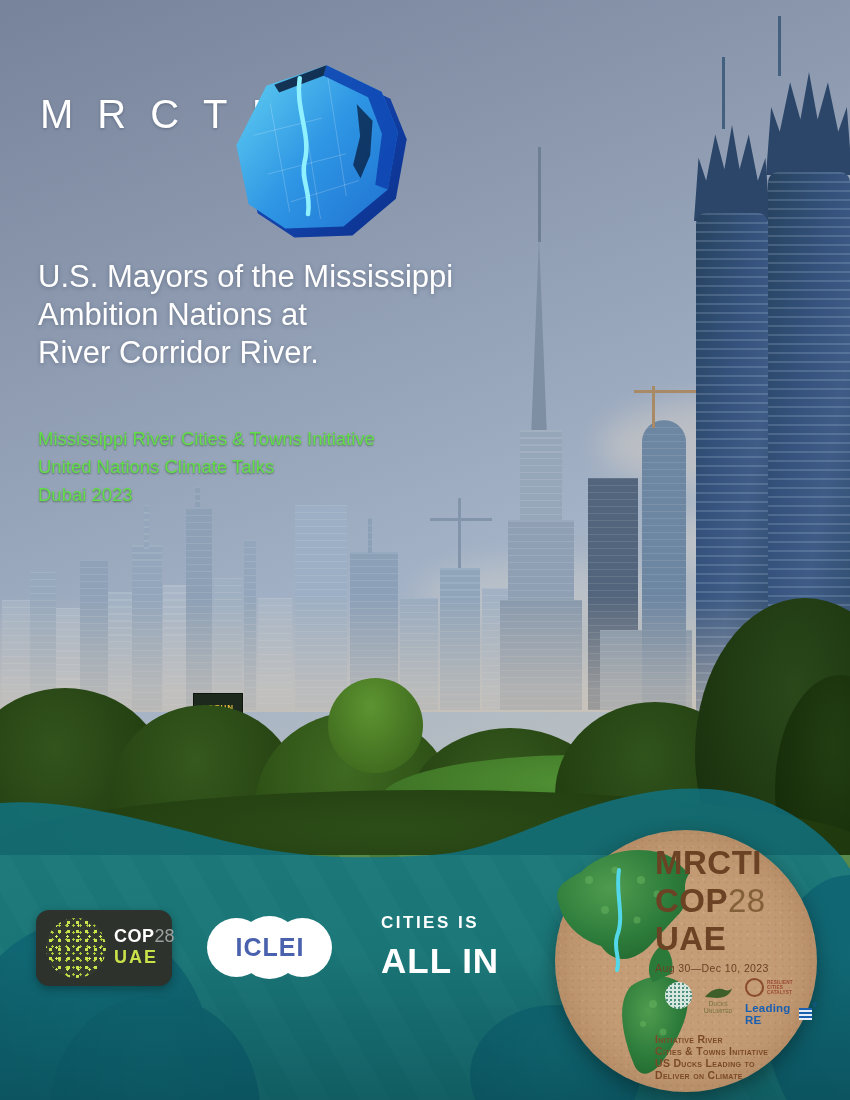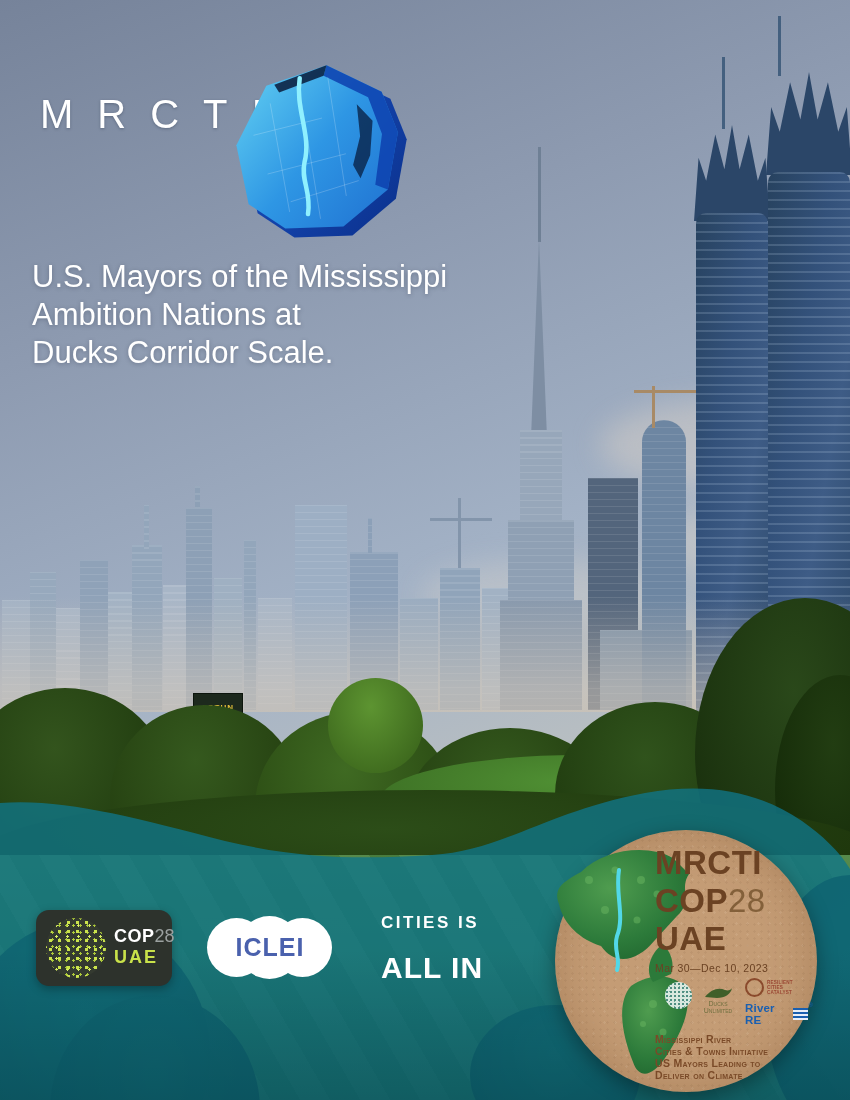--- a/index.html
+++ b/index.html
@@ -23,39 +23,39 @@
   #golf{position:absolute;left:0;top:855px;width:850px;height:245px;
     background:repeating-linear-gradient(60deg,rgba(255,255,255,.06) 0 26px,rgba(0,0,0,.05) 26px 52px),
                linear-gradient(to bottom,#4d8340,#35672c);}
   #billboard{position:absolute;left:193px;top:693px;width:48px;height:26px;background:#1d291d;border:1px solid #0d150d;
     color:#e8c23a;font-size:8px;font-weight:bold;display:flex;align-items:center;justify-content:center;letter-spacing:1px;}
   #wave-overlay{position:absolute;left:0;top:0;width:850px;height:1100px;}
   #bottom-shade{position:absolute;left:0;top:950px;width:850px;height:150px;background:linear-gradient(to bottom,rgba(0,40,50,0) 0%,rgba(0,40,50,.28) 100%);}
   
   #wordmark{position:absolute;left:40px;top:92px;color:#fff;font-size:40px;font-weight:400;letter-spacing:24px;text-shadow:0 1px 3px rgba(30,40,60,.35);}
   #map-graphic{position:absolute;left:185px;top:50px;width:240px;height:195px;transform:rotate(-6deg);}
-  #headline{position:absolute;left:32px;top:258px;color:#fff;font-size:31px;line-height:38px;font-weight:400;text-shadow:0 1px 4px rgba(40,50,70,.35);}
+  #headline{position:absolute;left:38px;top:258px;color:#fff;font-size:31px;line-height:38px;font-weight:400;text-shadow:0 1px 4px rgba(40,50,70,.35);}
   #headline .u{text-decoration:underline;text-decoration-thickness:2px;text-underline-offset:5px;}
   #subhead{position:absolute;left:38px;top:425px;color:#63dd4a;font-size:18.5px;line-height:28px;font-weight:400;text-shadow:0 1px 2px rgba(20,60,10,.55);}
   
   #cop28-logo{position:absolute;left:36px;top:910px;width:136px;height:76px;background:#2d322c;border-radius:13px;box-shadow:0 3px 10px rgba(0,0,0,.3);}
   #cop28-globe{position:absolute;left:10px;top:8px;width:60px;height:60px;border-radius:50%;background-color:#343a30;
     background-image:radial-gradient(#cbe34c 1.6px,transparent 1.8px),radial-gradient(#aecb3a 1.2px,transparent 1.4px),radial-gradient(#d9ef63 1px,transparent 1.2px);
     background-size:9px 9px,7px 7px,11px 11px;background-position:0 0,3px 4px,5px 2px;}
   #cop28-text{position:absolute;left:78px;top:16px;line-height:21px;}
   #cop28-text .cop{color:#fff;font-weight:800;font-size:18px;letter-spacing:.5px;}
   #cop28-text .yr{color:#9ba1a0;font-weight:400;font-size:18px;}
   #cop28-text .uae{color:#c9e24a;font-weight:800;font-size:18px;letter-spacing:2px;}
   #iclei-logo{position:absolute;left:207px;top:917px;width:126px;height:61px;}
   #iclei-logo .c{position:absolute;background:#fff;border-radius:50%;}
   #iclei-label{position:absolute;left:0;top:0;width:126px;height:61px;display:flex;align-items:center;justify-content:center;
     color:#4a61ad;font-weight:800;font-size:25px;letter-spacing:1px;}
   #america{position:absolute;left:381px;top:913px;color:#fff;}
   #america .l1{font-size:17px;font-weight:800;letter-spacing:2.5px;}
-  #america .l2{font-size:30px;font-weight:800;letter-spacing:1px;margin-top:18px;}
+  #america .l2{font-size:35px;font-weight:800;letter-spacing:1px;margin-top:8px;}
   
   #badge{position:absolute;left:555px;top:830px;width:262px;height:262px;border-radius:50%;
     background-color:#c49c75;
     background-image:radial-gradient(rgba(90,55,25,.07) 1px,transparent 1.2px),radial-gradient(rgba(255,240,220,.10) 1px,transparent 1.2px);
     background-size:7px 7px,11px 11px;
     box-shadow:inset 0 0 45px rgba(110,66,30,.30),0 6px 20px rgba(0,0,0,.35);}
   #badge-globe{position:absolute;left:-10px;top:6px;width:170px;height:252px;}
   #badge-col{position:absolute;left:100px;top:14px;width:158px;color:#6b4223;}
   .badge-big{font-size:33px;line-height:38px;font-weight:800;letter-spacing:.5px;color:#6b4223;}
   .badge-big .lt{font-weight:300;color:#83603a;}
@@ -179,23 +179,28 @@
     <path d="M176,60 L190,78 L184,112 L172,134 L166,120 L176,92 Z" fill="#071c3f" opacity=".75"></path>
     <g stroke="rgba(255,255,255,.28)" stroke-width=".7" fill="none">
       <path d="M70,80 L140,70 M80,120 L160,108 M100,150 L170,136 M120,30 L128,170 M90,50 L98,160 M150,30 L156,150"></path>
     </g>
     <path d="M122,28 C114,58 128,86 118,112 C112,130 122,142 116,164" fill="none" stroke="#8ff0ff" stroke-width="4.5" stroke-linecap="round"></path>
   </svg>
 
   <div id="headline">
     <div>U.S. Mayors of the Mississippi</div>
     <div>Ambition Nations at</div>
-    <div>Ducks Corridor Scale.</div>
-  </div>
-
+    <div>River Corridor River.</div>
+  </div>
+
+  <div id="subhead">
+    <div>Mississippi River Cities &amp; Towns Initiative</div>
+    <div>United Nations Climate Talks</div>
+    <div>Dubai 2023</div>
+  </div>
 
   <div id="cop28-logo">
     <div id="cop28-globe"></div>
     <div id="cop28-text">
       <div><span class="cop">COP</span><span class="yr">28</span></div>
       <div><span class="uae">UAE</span></div>
     </div>
   </div>
 
   <div id="iclei-logo">
@@ -233,48 +238,48 @@
           <circle cx="118" cy="196" r="3.5"></circle>
           <circle cx="98" cy="188" r="3"></circle>
       </g>
       <path d="M74,34 C70,58 80,80 72,100 C68,114 76,122 72,134" fill="none" stroke="#52d8e8" stroke-width="4" stroke-linecap="round"></path>
     </svg>
 
     <div id="badge-col">
       <div class="badge-big">MRCTI</div>
       <div class="badge-big"><span>COP</span><span class="lt">28</span></div>
       <div class="badge-big">UAE</div>
-      <div id="badge-dates">Mar 30—Dec 10, 2023</div>
+      <div id="badge-dates">Aug 30—Dec 10, 2023</div>
 
       <div id="badge-partners">
         <div id="speckle-circle"></div>
         <div id="ducks">
           <svg width="30" height="13" viewBox="0 0 30 13">
             <path d="M2,11 C8,3 16,1 22,4 C25,5 28,4 29,2 C28,8 22,12 14,12 Z" fill="#3f5f2a"></path>
           </svg>
           <div>Ducks</div>
           <div>Unlimited</div>
         </div>
         <div id="rcc">
           <div class="ring"></div>
           <div class="txt">
             <div>RESILIENT</div>
             <div>CITIES</div>
             <div>CATALYST</div>
           </div>
         </div>
         <div id="munich">
-          <span class="mtxt">River RE</span>
+          <span class="mtxt">Leading RE</span>
           <span class="flag"></span>
           <span class="reg">®</span>
         </div>
       </div>
 
       <div id="badge-caption">
-        <div>Mississippi River</div>
+        <div>Initiative River</div>
         <div>Cities &amp; Towns Initiative</div>
-        <div>US Mayors Leading to</div>
+        <div>US Ducks Leading to</div>
         <div>Deliver on Climate</div>
       </div>
     </div>
   </div>
 
 </div>
 
 </body></html>

